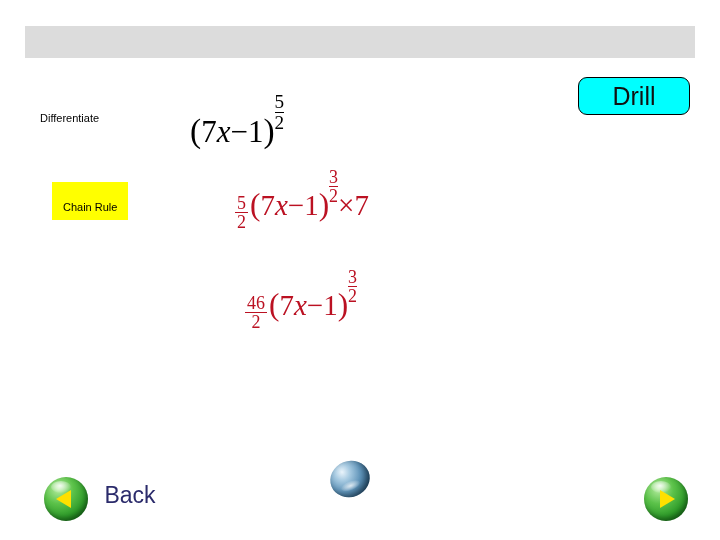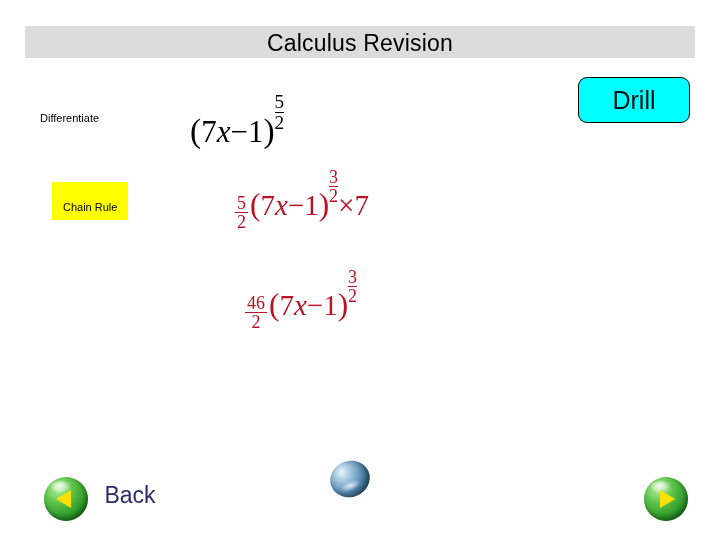--- a/index.html
+++ b/index.html
@@ -42,21 +42,21 @@
     line-height: 29px;
     letter-spacing: 0.2px;
   }
 
   
   .drill-btn {
     position: absolute;
     left: 578px;
     top: 77px;
     width: 112px;
-    height: 46px;
+    height: 38px;
     background: #00ffff;
     border: 1.5px solid #000000;
     border-radius: 9px;
     box-sizing: border-box;
     display: flex;
     align-items: center;
     justify-content: center;
     font-size: 25px;
     color: #111111;
     cursor: pointer;
@@ -235,21 +235,20 @@
     border-radius: 50%;
     background: radial-gradient(ellipse at 50% 50%, rgba(255,255,255,0.75), rgba(255,255,255,0) 75%);
   }
 </style>
 </head>
 <body>
 
 <div id="slide">
 
   <div class="title-bar"></div>
-  <div class="title-text">Calculus Revision</div>
 
   <div class="drill-btn">
     <span>Drill</span>
   </div>
 
   <div class="step-label" id="label-differentiate">Differentiate</div>
 
   <div class="math" id="math-1">
     <span class="paren">(</span><span>7</span><span class="var">x</span><span>−</span><span>1</span><span class="paren">)</span><span class="sup-frac"><span class="num">5</span><span class="den">2</span></span>
   </div>

